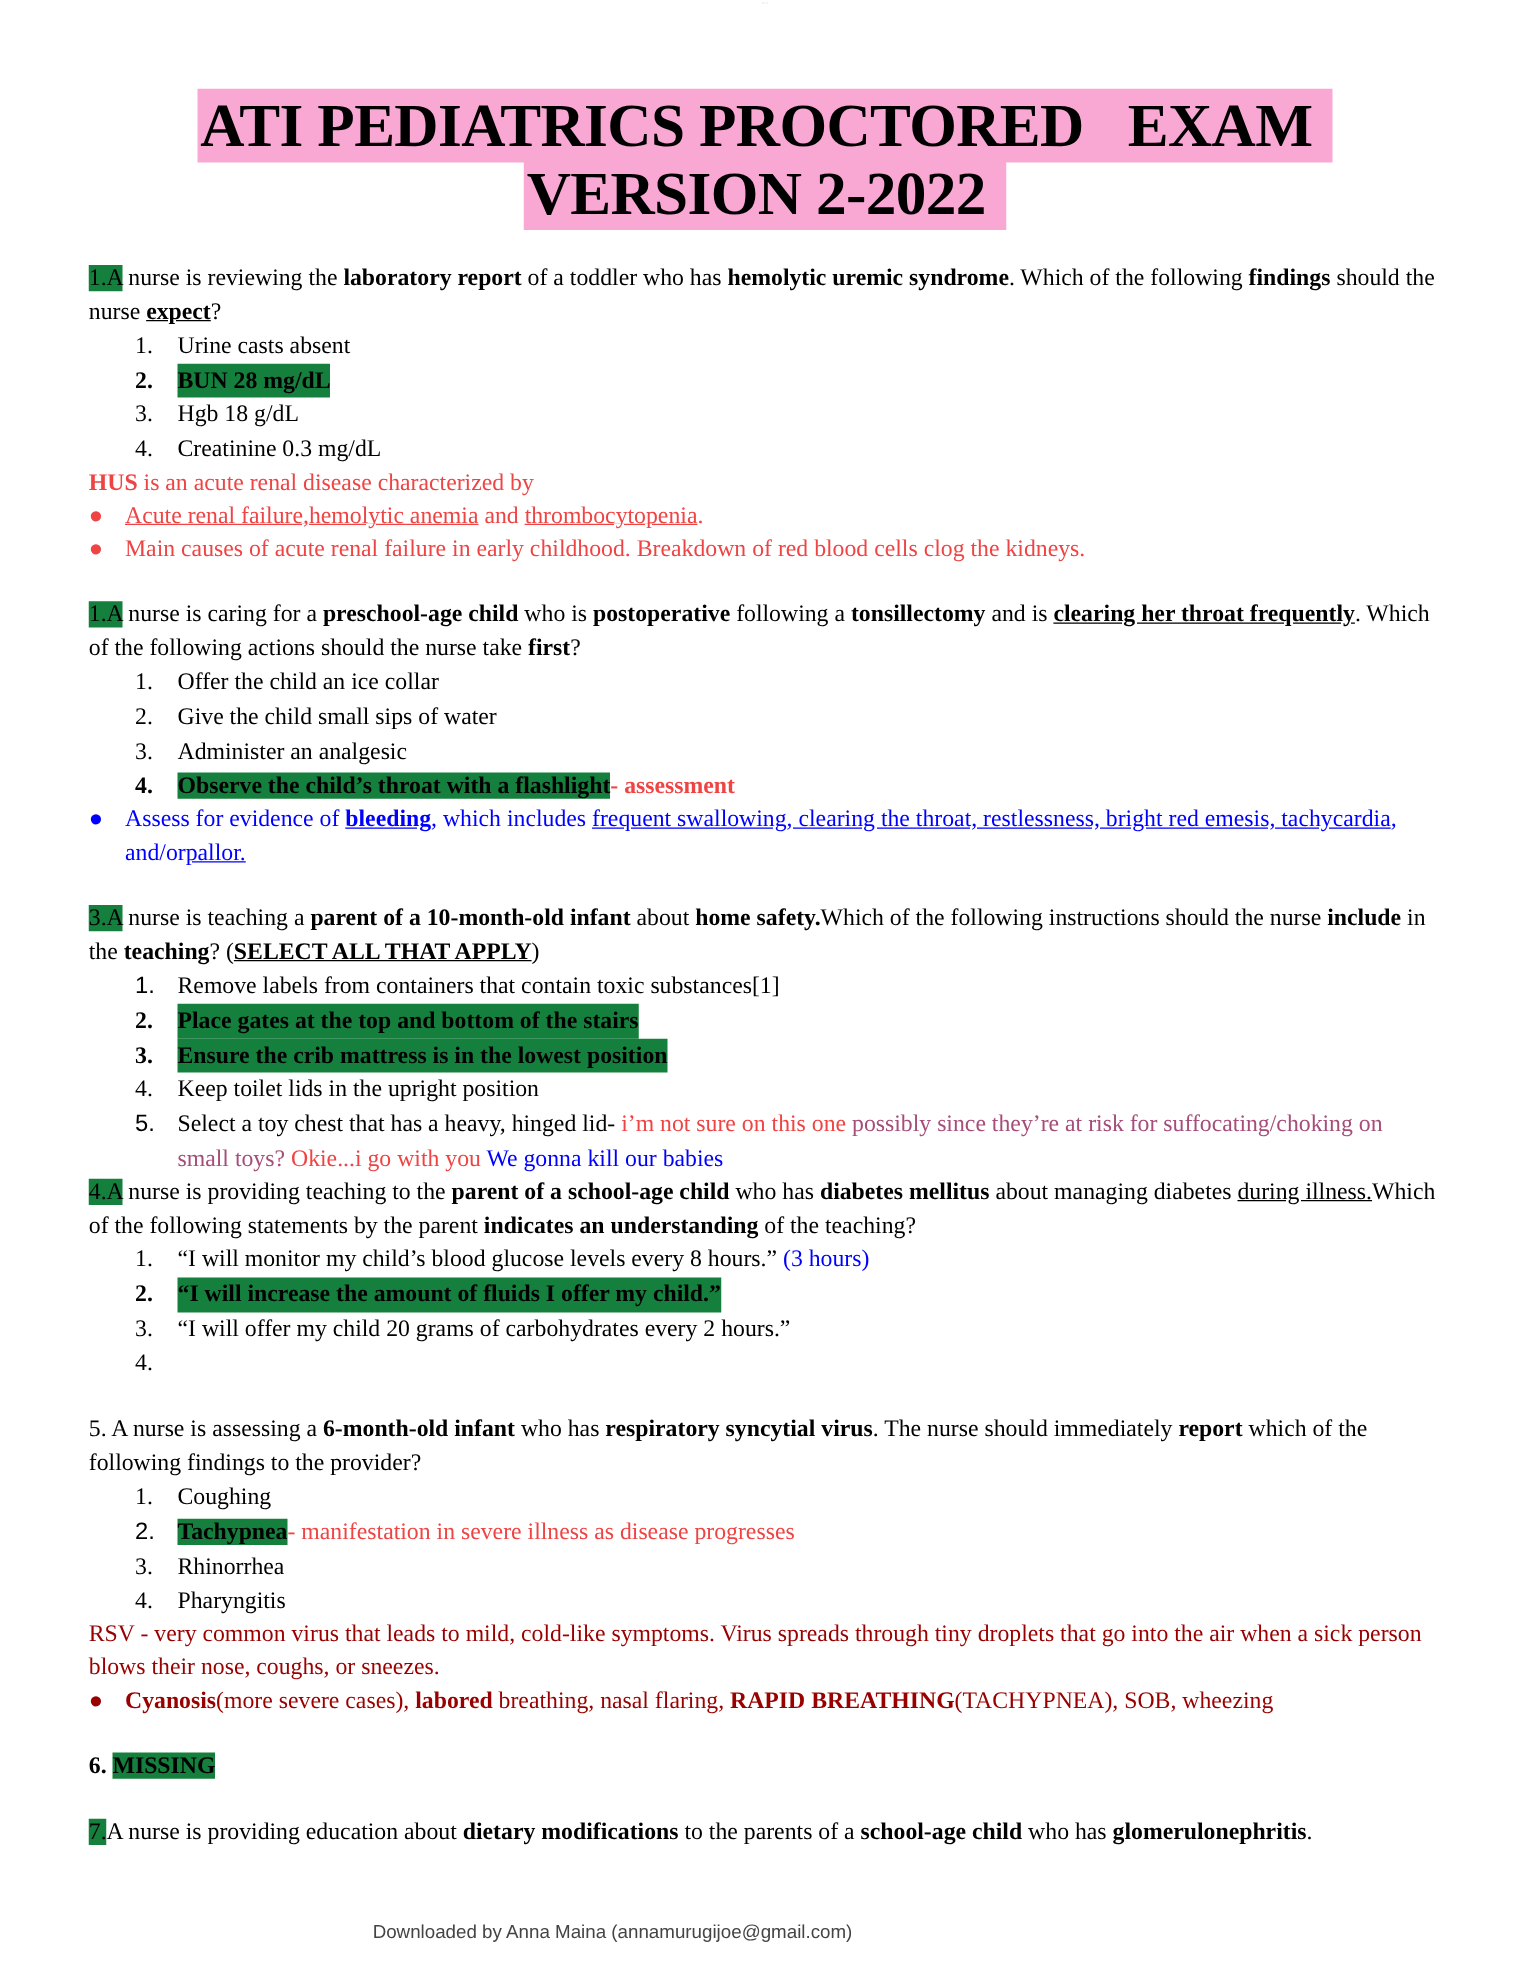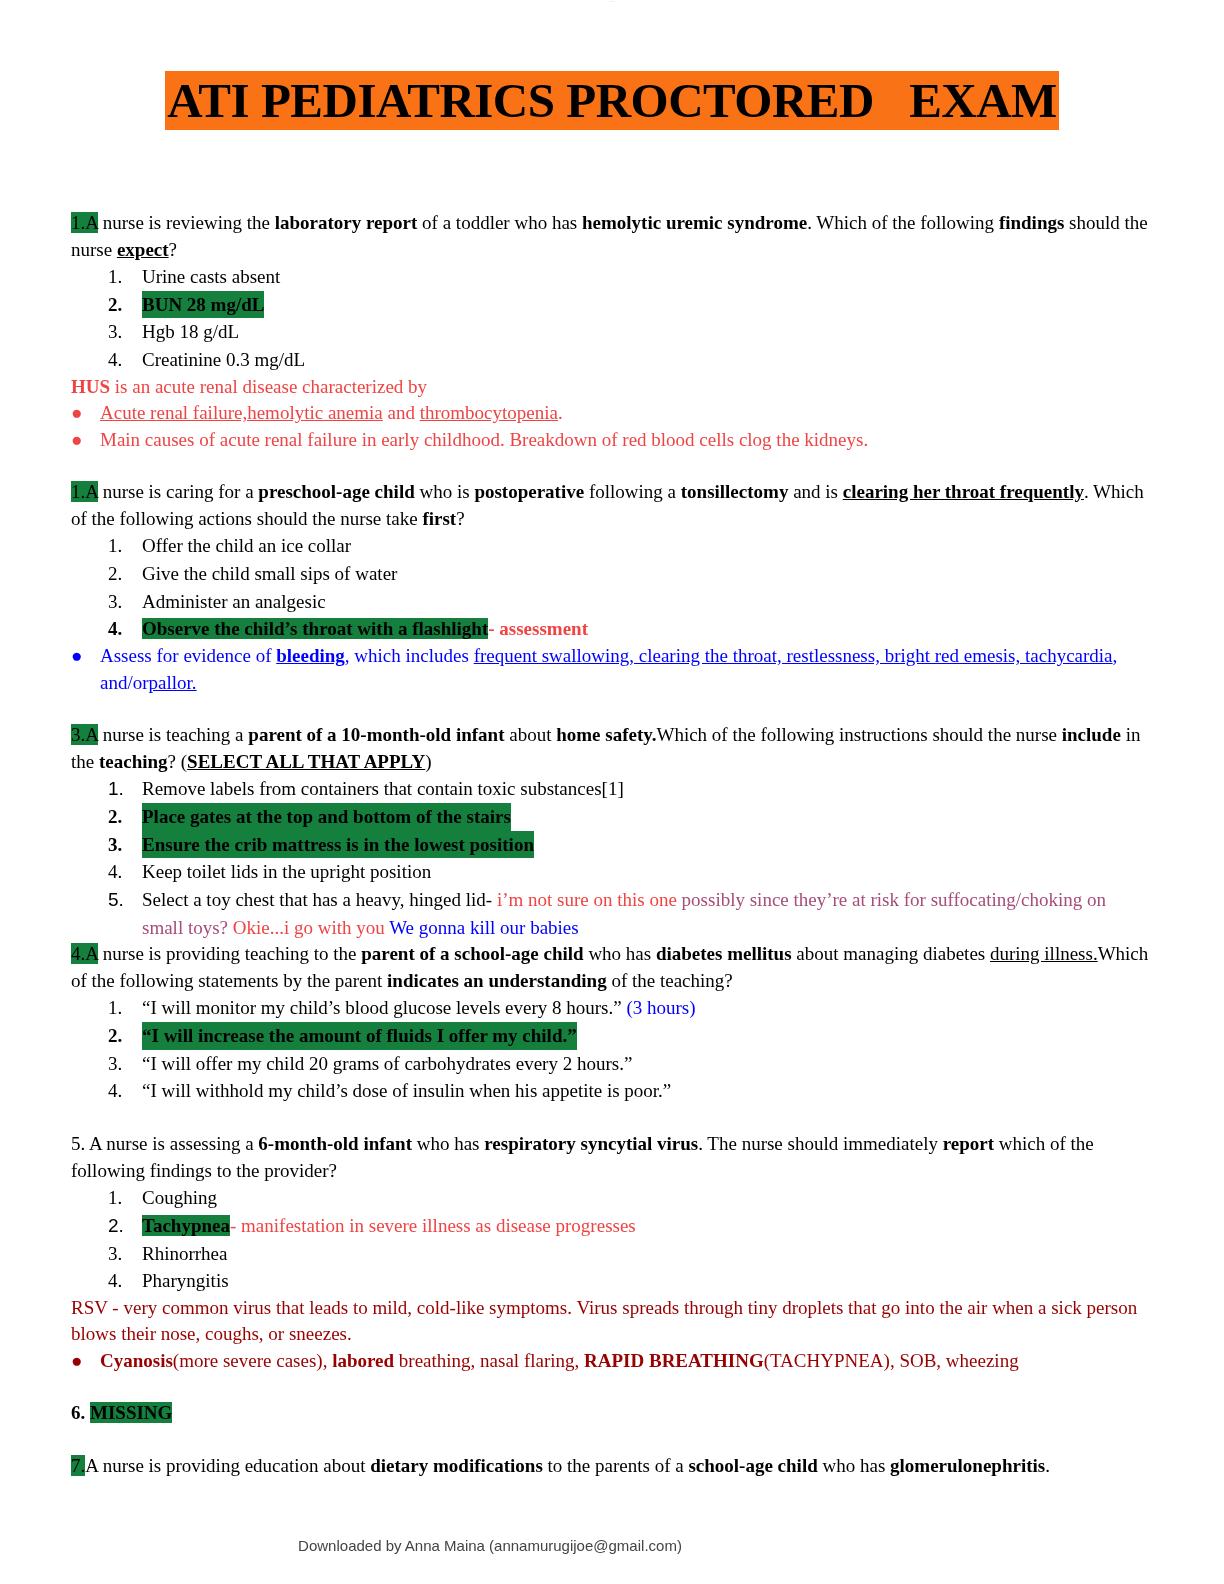--- a/index.html
+++ b/index.html
@@ -10,21 +10,21 @@
   }
   .topmark {
     position: absolute; top: 0; left: 0; width: 1224px; text-align: center;
     font-family: "Liberation Sans", sans-serif; font-size: 3px; color: #888; line-height: 4px;
   }
   .title {
     position: absolute; top: 74px; left: 0; width: 1224px; text-align: center;
     font-family: "Liberation Serif", serif; font-weight: bold;
     font-size: 49px; line-height: 54px; letter-spacing: -0.5px;
   }
-  .title .hl { background: #f97316; padding: 2px 2px 2px 2px; }
+  .title .hl { background: #f9a8d4; padding: 2px 16px 2px 2px; }
   .title .line { display: block; }
   .title .line1 { margin-bottom: 0px; }
   .page {
     position: absolute; left: 71px; top: 210px; width: 1080px;
     font-size: 19px; line-height: 26.5px;
   }
   p { margin: 0; }
   .hl-y { background: #15803d; }
   .b { font-weight: bold; }
   .u { text-decoration: underline; }
@@ -44,20 +44,21 @@
     font-family: "Liberation Sans", sans-serif; font-size: 15px; color: #444;
   }
 </style>
 </head>
 <body>
 
 <div class="topmark">·····</div>
 
 <div class="title">
   <span class="line line1"><span class="hl" style="white-space:pre;">ATI PEDIATRICS PROCTORED   EXAM</span></span>
+  <span class="line"><span class="hl">VERSION 2-2022</span></span>
 </div>
 
 <div class="page">
 
   <section>
     <p><span class="hl-y">1.A</span><span> nurse is reviewing the </span><b>laboratory report</b><span> of a toddler who has </span><b>hemolytic uremic syndrome</b><span>. Which of the following </span><b>findings</b><span> should the nurse </span><b class="u">expect</b><span>?</span></p>
     <ol class="opts">
       <li>
           <span class="num">1.</span>
           <span>Urine casts absent</span>
@@ -152,21 +153,20 @@
       <li>
           <span class="num b">2.</span>
           <span class="b hl-y">“I will increase the amount of fluids I offer my child.”</span>
         </li>
       <li>
           <span class="num">3.</span>
           <span>“I will offer my child 20 grams of carbohydrates every 2 hours.”</span>
         </li>
       <li>
           <span class="num">4.</span>
-          <span>“I will withhold my child’s dose of insulin when his appetite is poor.”</span>
         </li>
     </ol>
   </section>
 
   <div class="gap-l"></div>
 
   <section>
     <p><span>5. A nurse is assessing a </span><b>6-month-old infant</b><span> who has </span><b>respiratory syncytial virus</b><span>. The nurse should immediately </span><b>report</b><span> which of the following findings to the provider?</span></p>
     <ol class="opts">
       <li>

